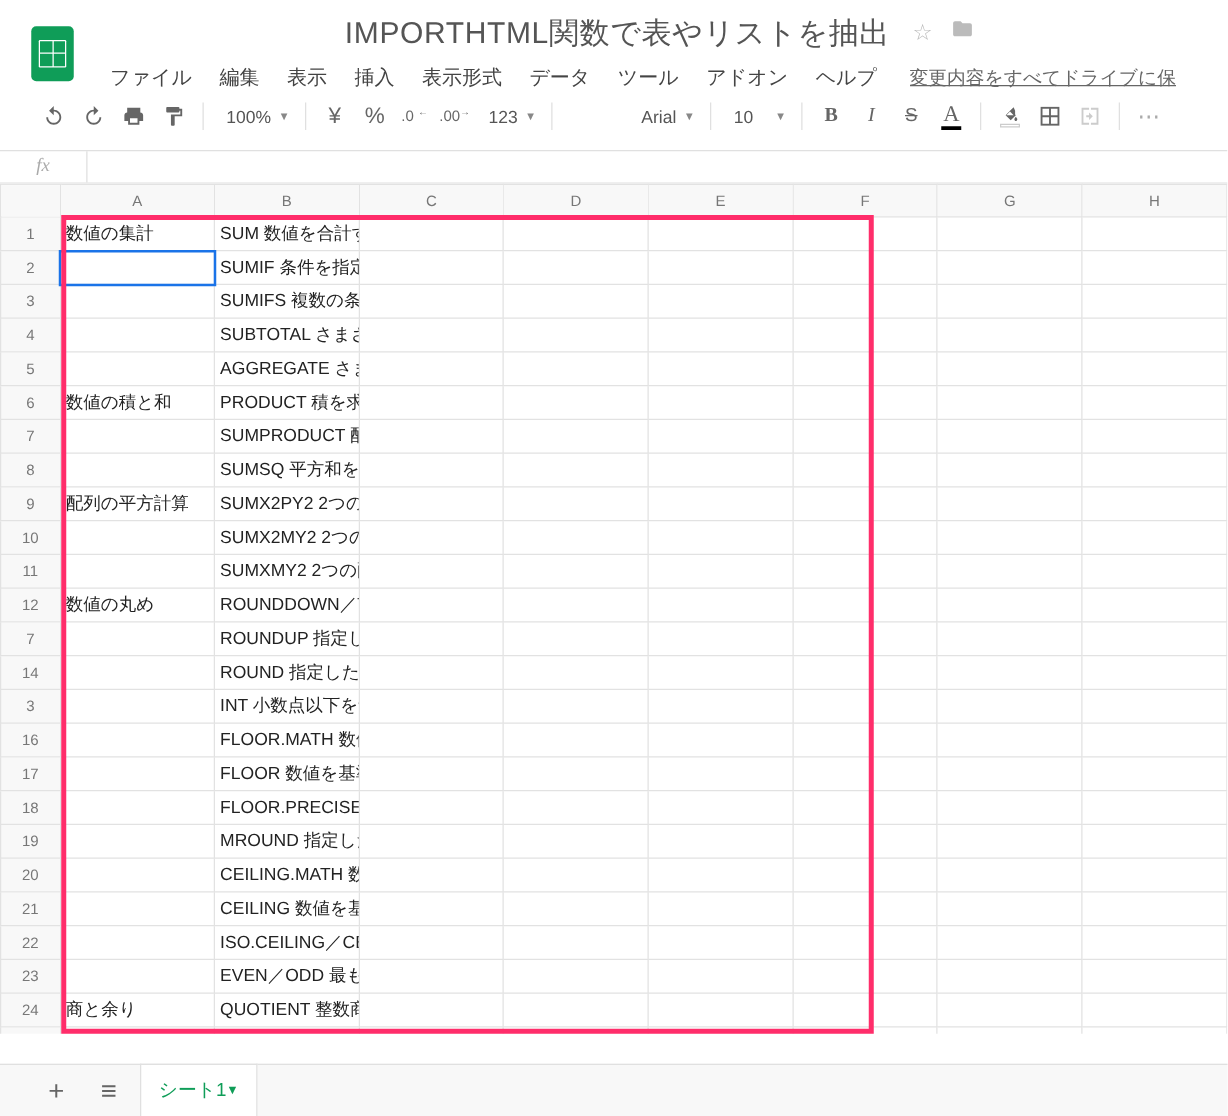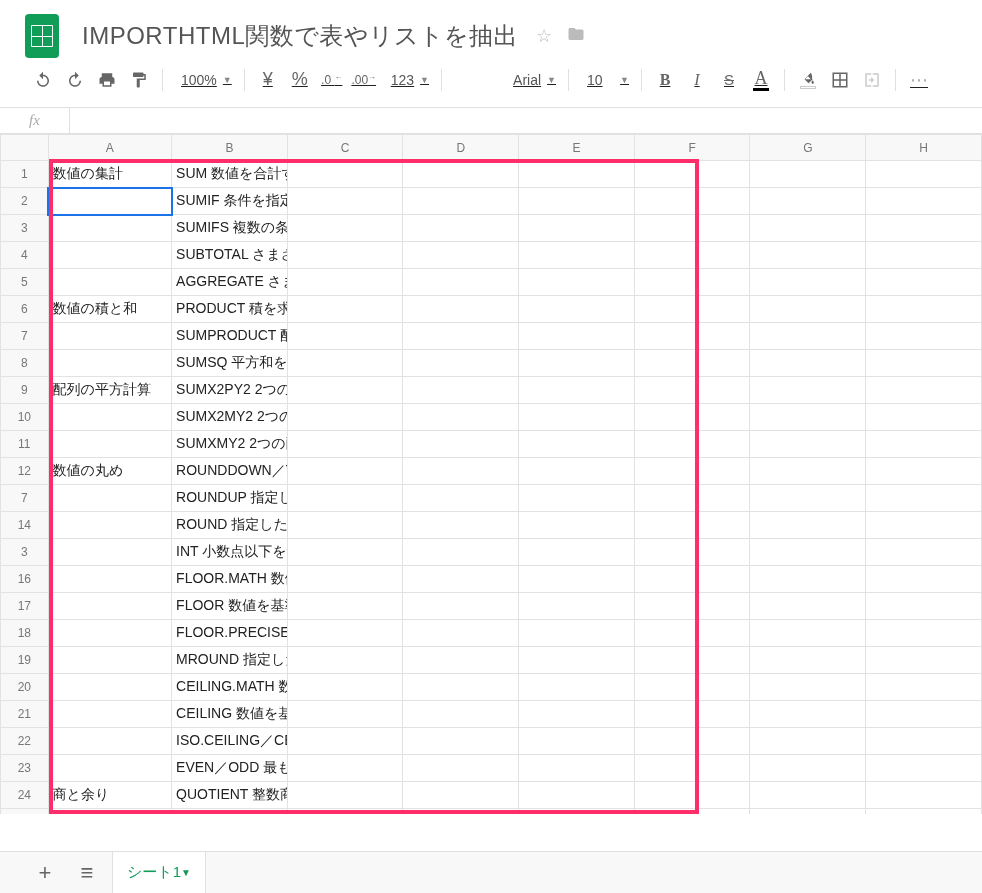--- a/index.html
+++ b/index.html
@@ -26,40 +26,40 @@
   }
   .logo-grid {
     width: 20px; height: 20px; display:grid;
     grid-template-columns: 1fr 1fr; grid-template-rows: 1fr 1fr; gap:1px;
     background:#fff;
   }
   .logo-grid div { background:#0f9d58; }
   .logo-grid-wrap { background:#fff; padding:1px; border-radius:1px; }
 
   .doc-title-col { flex:1; }
-  .doc-title-line { display:flex; align-items:center; gap:14px; }
+  .doc-title-line { display:flex; align-items:center; gap:14px;justify-content:center; }
   .doc-title {
     font-size: 24px; color:#555; padding: 2px 4px; outline:none;
     letter-spacing: 0.5px;
   }
   .title-icons { display:flex; align-items:center; gap:14px; }
   .star-icon { color:#bbb; font-size:18px; }
   .folder-icon { color:#bbb; font-size:20px; }
 
   .menubar { display:flex; align-items:center; gap:2px; margin-top:4px; }
   .menu-item {
     padding: 4px 10px; font-size:16px; color:#444; border-radius:4px;
     white-space:nowrap;
   }
   .save-status { margin-left: 14px; font-size:15px; color:#666; text-decoration:underline; white-space:nowrap; overflow:hidden;}
 
   
   .toolbar {
     display:flex; align-items:center; height:40px; padding: 0 4px 16px 28px;
-    border-bottom:1px solid #e0e0e0; margin-top:4px; gap:2px;text-decoration:underline;
+    border-bottom:1px solid #e0e0e0; margin-top:4px; gap:2px;
   }
   .tb-btn {
     width:30px; height:28px; display:flex; align-items:center; justify-content:center;
     color:#666; border-radius:3px; font-size:18px;
   }
   .tb-sep { width:1px; height:22px; background:#e0e0e0; margin:0 6px; }
   .tb-select {
     display:flex; align-items:center; height:28px; padding:0 4px 0 10px;
     color:#555; font-size:14px; gap:6px; border-radius:3px;
   }
@@ -162,20 +162,32 @@
       <div class="doc-title-line">
         <div class="doc-title">IMPORTHTML関数で表やリストを抽出</div>
         <div class="title-icons">
           <span class="star-icon">☆</span>
           <span class="folder-icon">
             <svg width="20" height="18" viewBox="0 0 24 24" fill="#bbb">
                 <path d="M10 4H4c-1.1 0-2 .9-2 2v12c0 1.1.9 2 2 2h16c1.1 0 2-.9 2-2V8c0-1.1-.9-2-2-2h-8l-2-2z"></path>
               </svg>
           </span>
         </div>
+      </div>
+      <div class="menubar">
+        <div class="menu-item">ファイル</div>
+        <div class="menu-item">編集</div>
+        <div class="menu-item">表示</div>
+        <div class="menu-item">挿入</div>
+        <div class="menu-item">表示形式</div>
+        <div class="menu-item">データ</div>
+        <div class="menu-item">ツール</div>
+        <div class="menu-item">アドオン</div>
+        <div class="menu-item">ヘルプ</div>
+        <div class="save-status">変更内容をすべてドライブに保</div>
       </div>
     </div>
   </div>
 
   <div class="toolbar">
     <div class="tb-btn">
       <svg width="18" height="18" viewBox="0 0 24 24" fill="#666">
           <path d="M12 5V1L7 6l5 5V7c3.3 0 6 2.7 6 6s-2.7 6-6 6-6-2.7-6-6H4c0 4.4 3.6 8 8 8s8-3.6 8-8-3.6-8-8-8z"></path>
         </svg>
     </div>

